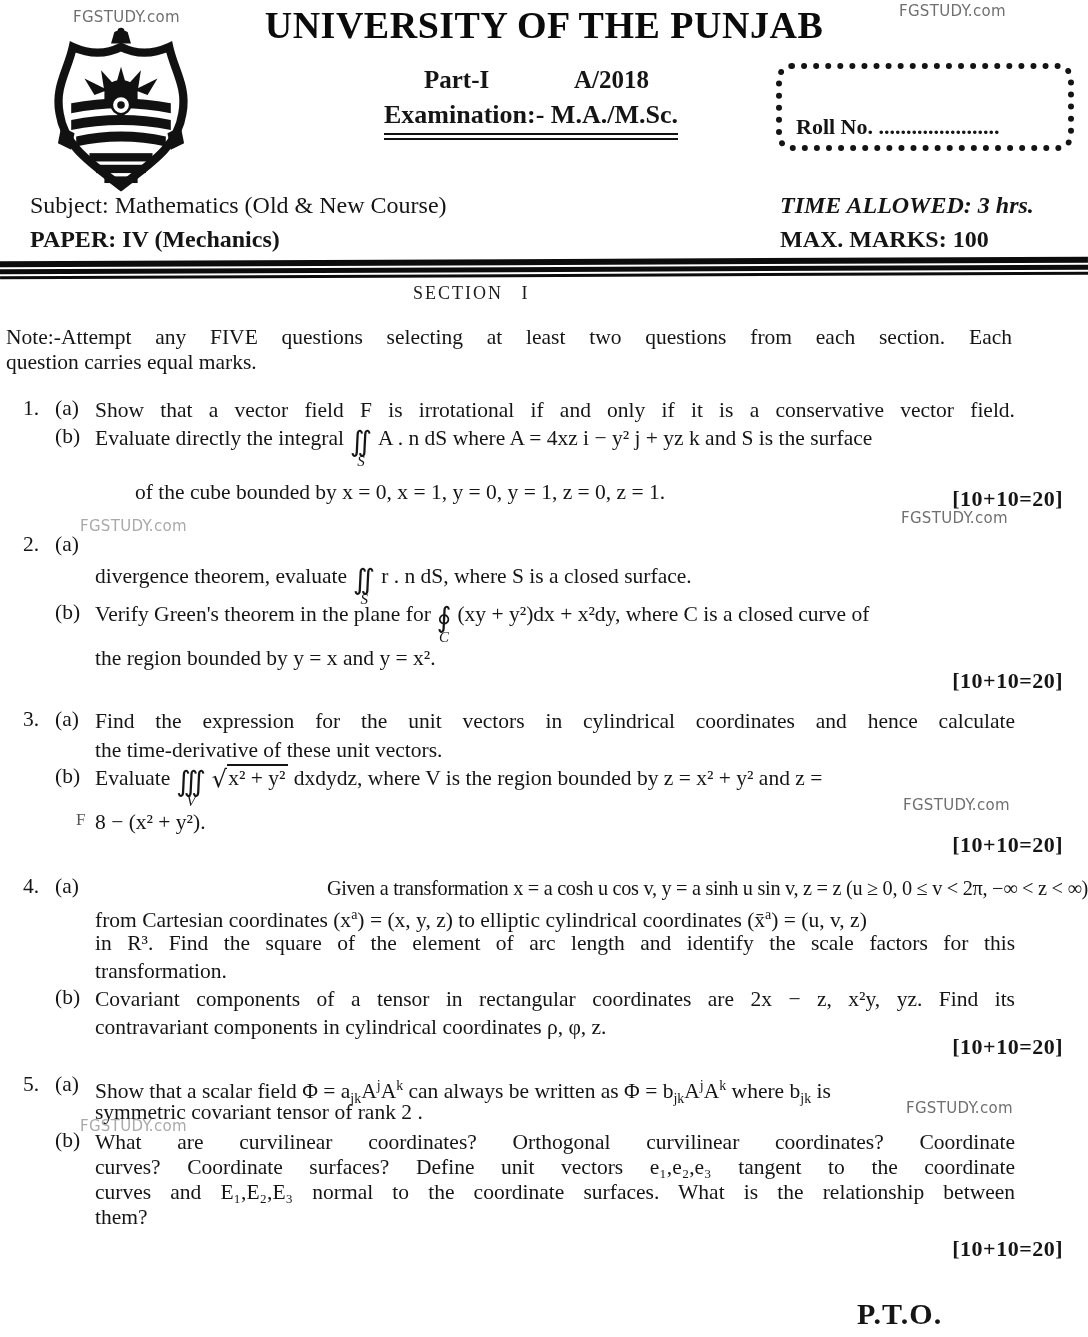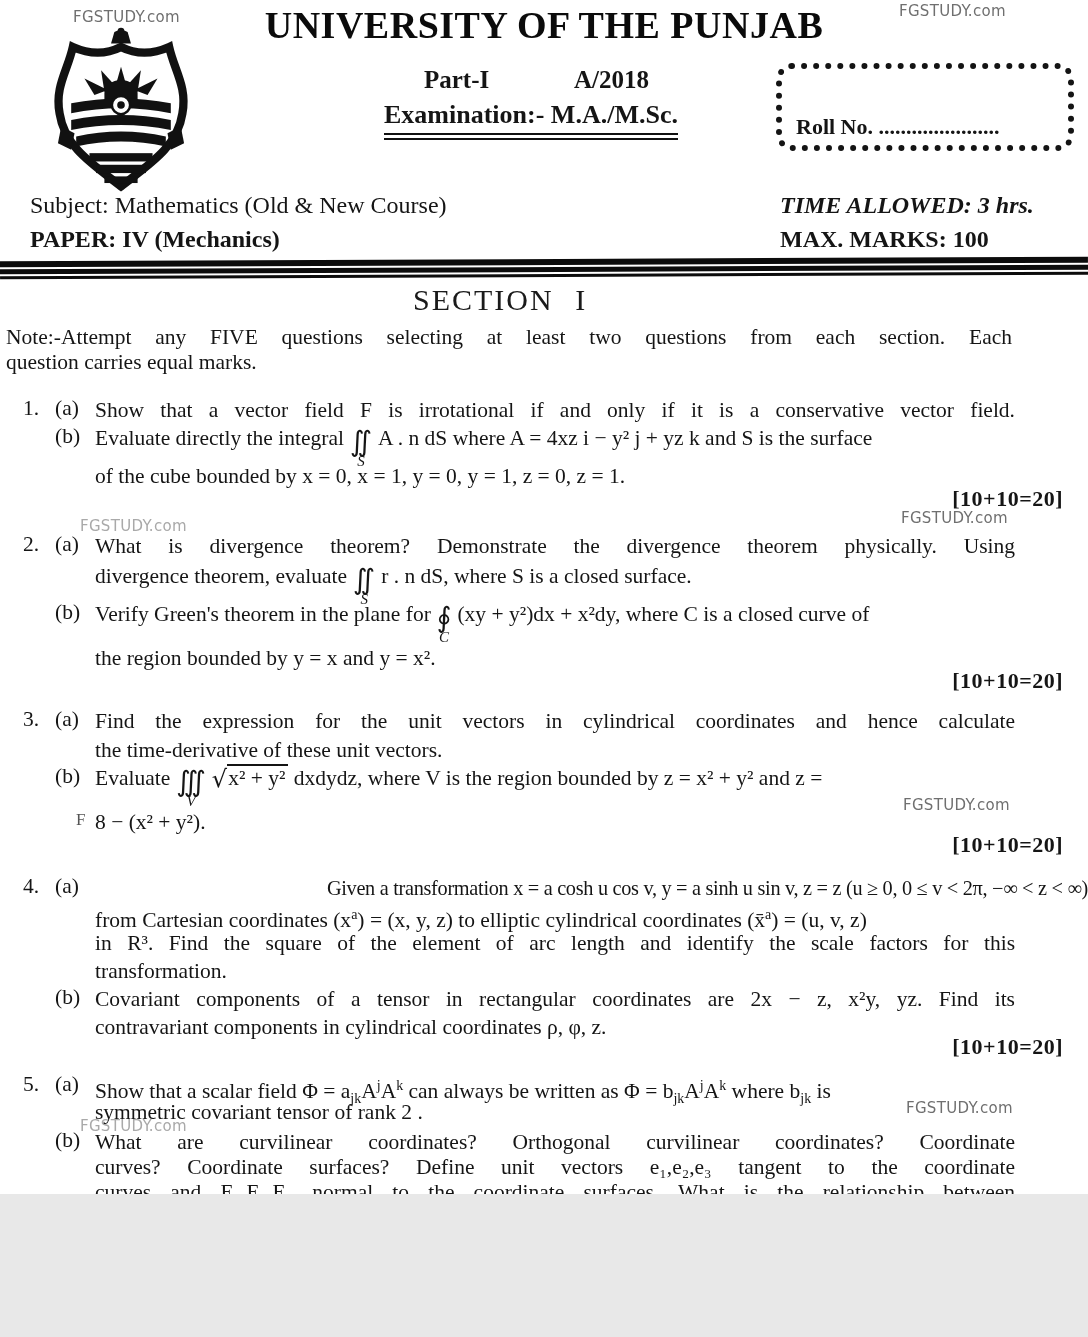--- a/index.html
+++ b/index.html
@@ -1,17 +1,17 @@
 <!DOCTYPE html>
 <html><head>
 <meta charset="utf-8">
 <style>
   html,body { margin:0; padding:0; background:#e8e8e8; }
   .page {
-    position:relative; width:1088px; height:1194px; margin:0 auto;
+    position:relative; width:1088px; height:1337px; margin:0 auto;
     background:#ffffff; color:#151515; overflow:hidden;
     font-family:"Liberation Serif","DejaVu Serif","DejaVu Sans",serif;
   }
   .wm {
     position:absolute; font-family:"DejaVu Sans","Liberation Sans",sans-serif;
     font-size:15px; color:#6f6f6f; letter-spacing:0.3px;
   }
   .wm.faint { color:#a9a9a9; }
 
   
@@ -34,21 +34,21 @@
   .paperln  { position:absolute; left:30px;  top:226px; font-size:24px; font-weight:bold; }
   .timeln   { position:absolute; left:780px; top:192px; font-size:24px; font-weight:bold;font-style:italic; }
   .marksln  { position:absolute; left:780px; top:226px; font-size:24px; font-weight:bold; }
 
   .sep { position:absolute; left:0; top:259px; width:1088px; transform:rotate(-0.25deg); }
   .sep .b1 { height:6px; background:#0c0c0c; margin-bottom:2px; }
   .sep .b2 { height:5px; background:#0c0c0c; margin-bottom:2px; }
   .sep .b3 { height:3px; background:#0c0c0c; }
 
   .section-title {
-    position:absolute; left:413px; top:283px; font-size:30px;
+    position:absolute; left:413px; top:283px; font-size:18px;
     letter-spacing:2px; word-spacing:12px; color:#1a1a1a;
   }
 
   
   .note { position:absolute; left:6px; top:325px; width:1006px; font-size:21.5px; }
   .note .l1 { text-align:justify; text-align-last:justify; }
   .note .l2 { }
 
   .q { position:absolute; left:0; width:1088px; font-size:21.5px; }
   .r { position:absolute; left:0; right:0; }
@@ -148,31 +148,30 @@
       <span class="qlab">(a)</span>
       <div class="ct j">Show that a vector field F is irrotational if and only if it is a conservative vector field.</div>
     </div>
     <div class="r" style="top:28px;">
       <span class="qlab">(b)</span>
       <div class="ct nw"><span>Evaluate directly the integral</span><span class="bigop">
             <span class="op">∬</span>
             <span class="lim">S</span>
           </span><span>A . n dS where A = 4xz i − y² j + yz k and S is the surface</span></div>
     </div>
-    <div class="r" style="top:66px;">
+    <div class="r" style="top:82px;margin-left:40px;">
       <div class="ct">of the cube bounded by x = 0, x = 1, y = 0, y = 1, z = 0, z = 1.</div>
     </div>
     <div class="qmarks" style="top:90px;">[10+10=20]</div>
   </div>
 
   <div class="q" style="top:532px;">
     <div class="r" style="top:0;">
       <span class="qnum">2.</span>
       <span class="qlab">(a)</span>
-      <div class="ct j">What is divergence theorem? Demonstrate the divergence theorem physically. Using</div>
     </div>
     <div class="r" style="top:30px;">
       <div class="ct nw"><span>divergence theorem, evaluate</span><span class="bigop">
             <span class="op">∬</span>
             <span class="lim">S</span>
           </span><span>r . n dS, where S is a closed surface.</span></div>
     </div>
     <div class="r" style="top:68px;">
       <span class="qlab">(b)</span>
       <div class="ct nw"><span>Verify Green's theorem in the plane for</span><span class="bigop">

